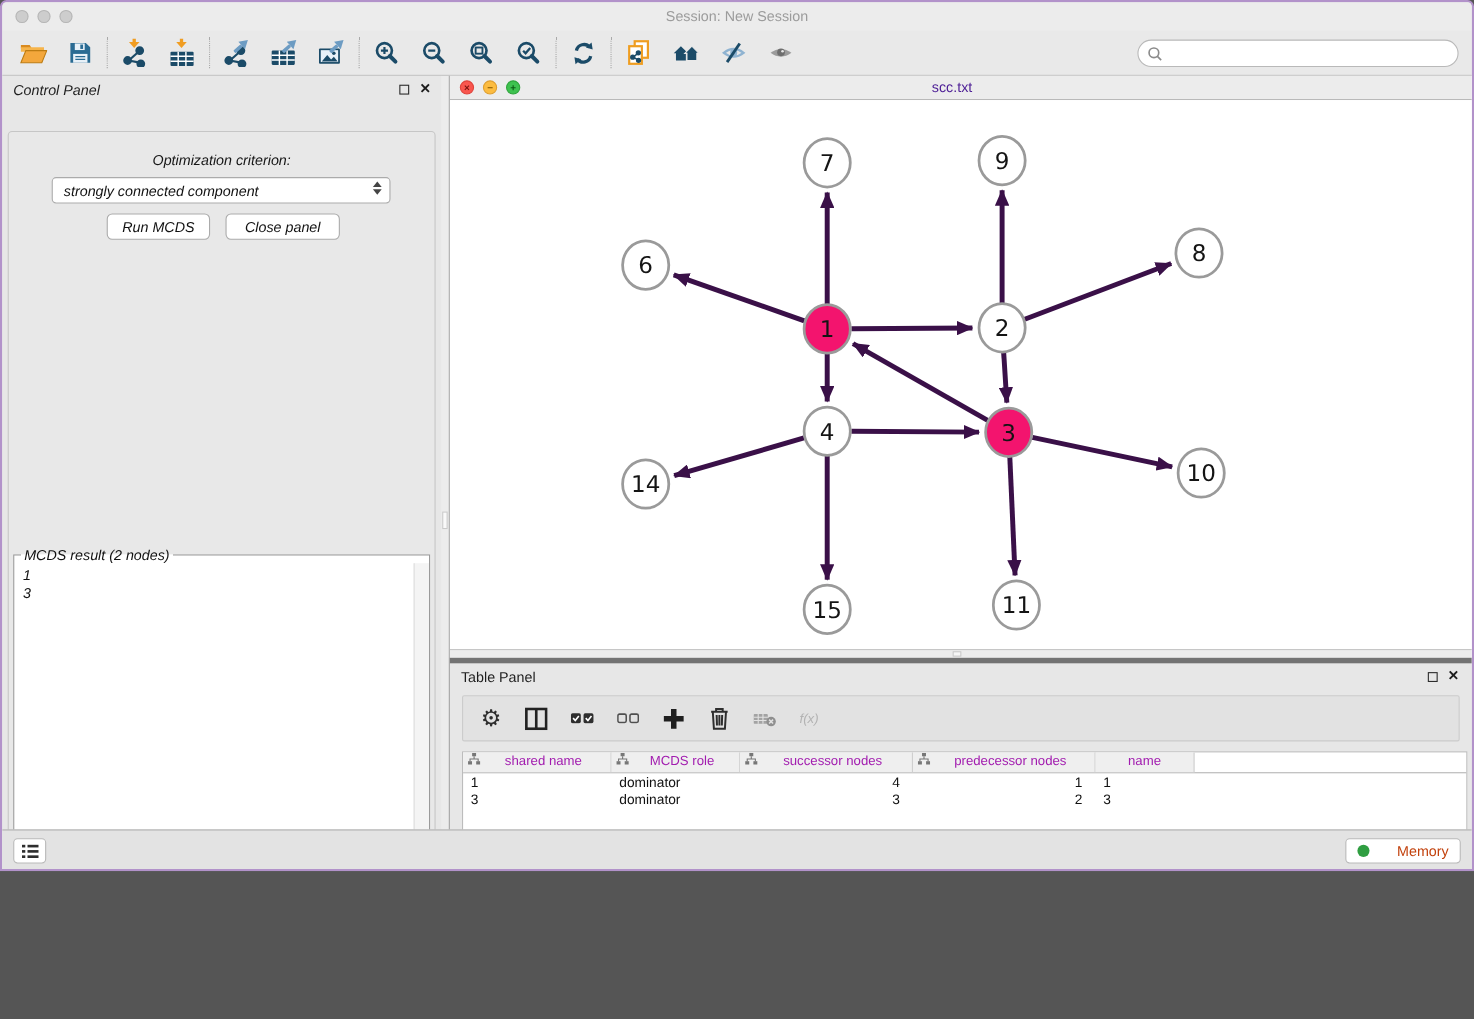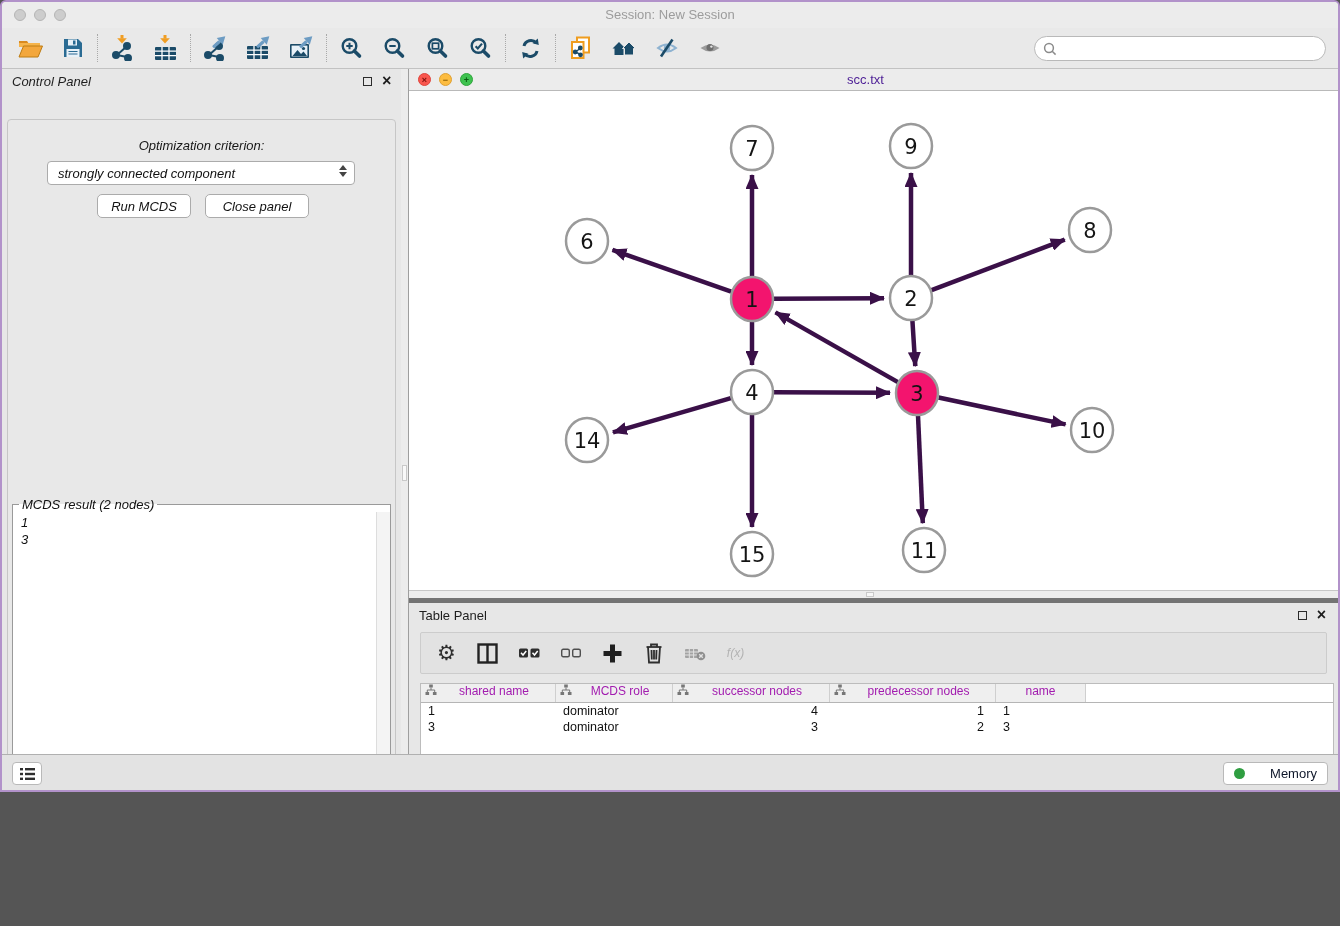--- a/index.html
+++ b/index.html
@@ -77,21 +77,21 @@
   .th{background:#efefef;border-right:1px solid #cfcfcf;display:flex;align-items:flex-start;font-size:12px;color:#a21caf;padding:0 4px;}
   .th .thlabel{flex:1;text-align:center;}
   .trow{display:flex;height:16px;font-size:12.5px;color:#111;}
   .td{overflow:hidden;white-space:nowrap;line-height:16px;}
   .tp-tabs{position:absolute;left:50%;transform:translateX(-50%);top:269px;}
   
   .statusbar{position:absolute;left:0;right:0;bottom:0;height:36px;background:#e3e3e3;border-top:1px solid #b0b0b0;}
   .sb-btn{position:absolute;top:7px;height:23px;background:#fff;border:1px solid #b9b9b9;border-radius:4px;
     display:flex;align-items:center;justify-content:center;}
   .sb-left{left:10px;width:30px;}
-  .sb-right{right:10px;padding:4px 10px;gap:25px;font-size:13px;color:#0f172a;}
+  .sb-right{right:10px;padding:4px 10px;gap:25px;font-size:13px;color:#c2410c;}
   .memdot{width:11px;height:11px;border-radius:50%;background:#2f9e41;}
 </style>
 </head>
 <body>
 
 <div class="screen">
 
   <div class="titlebar">
     <span class="tl-dot" style="left:12px"></span>
     <span class="tl-dot" style="left:32px"></span>

